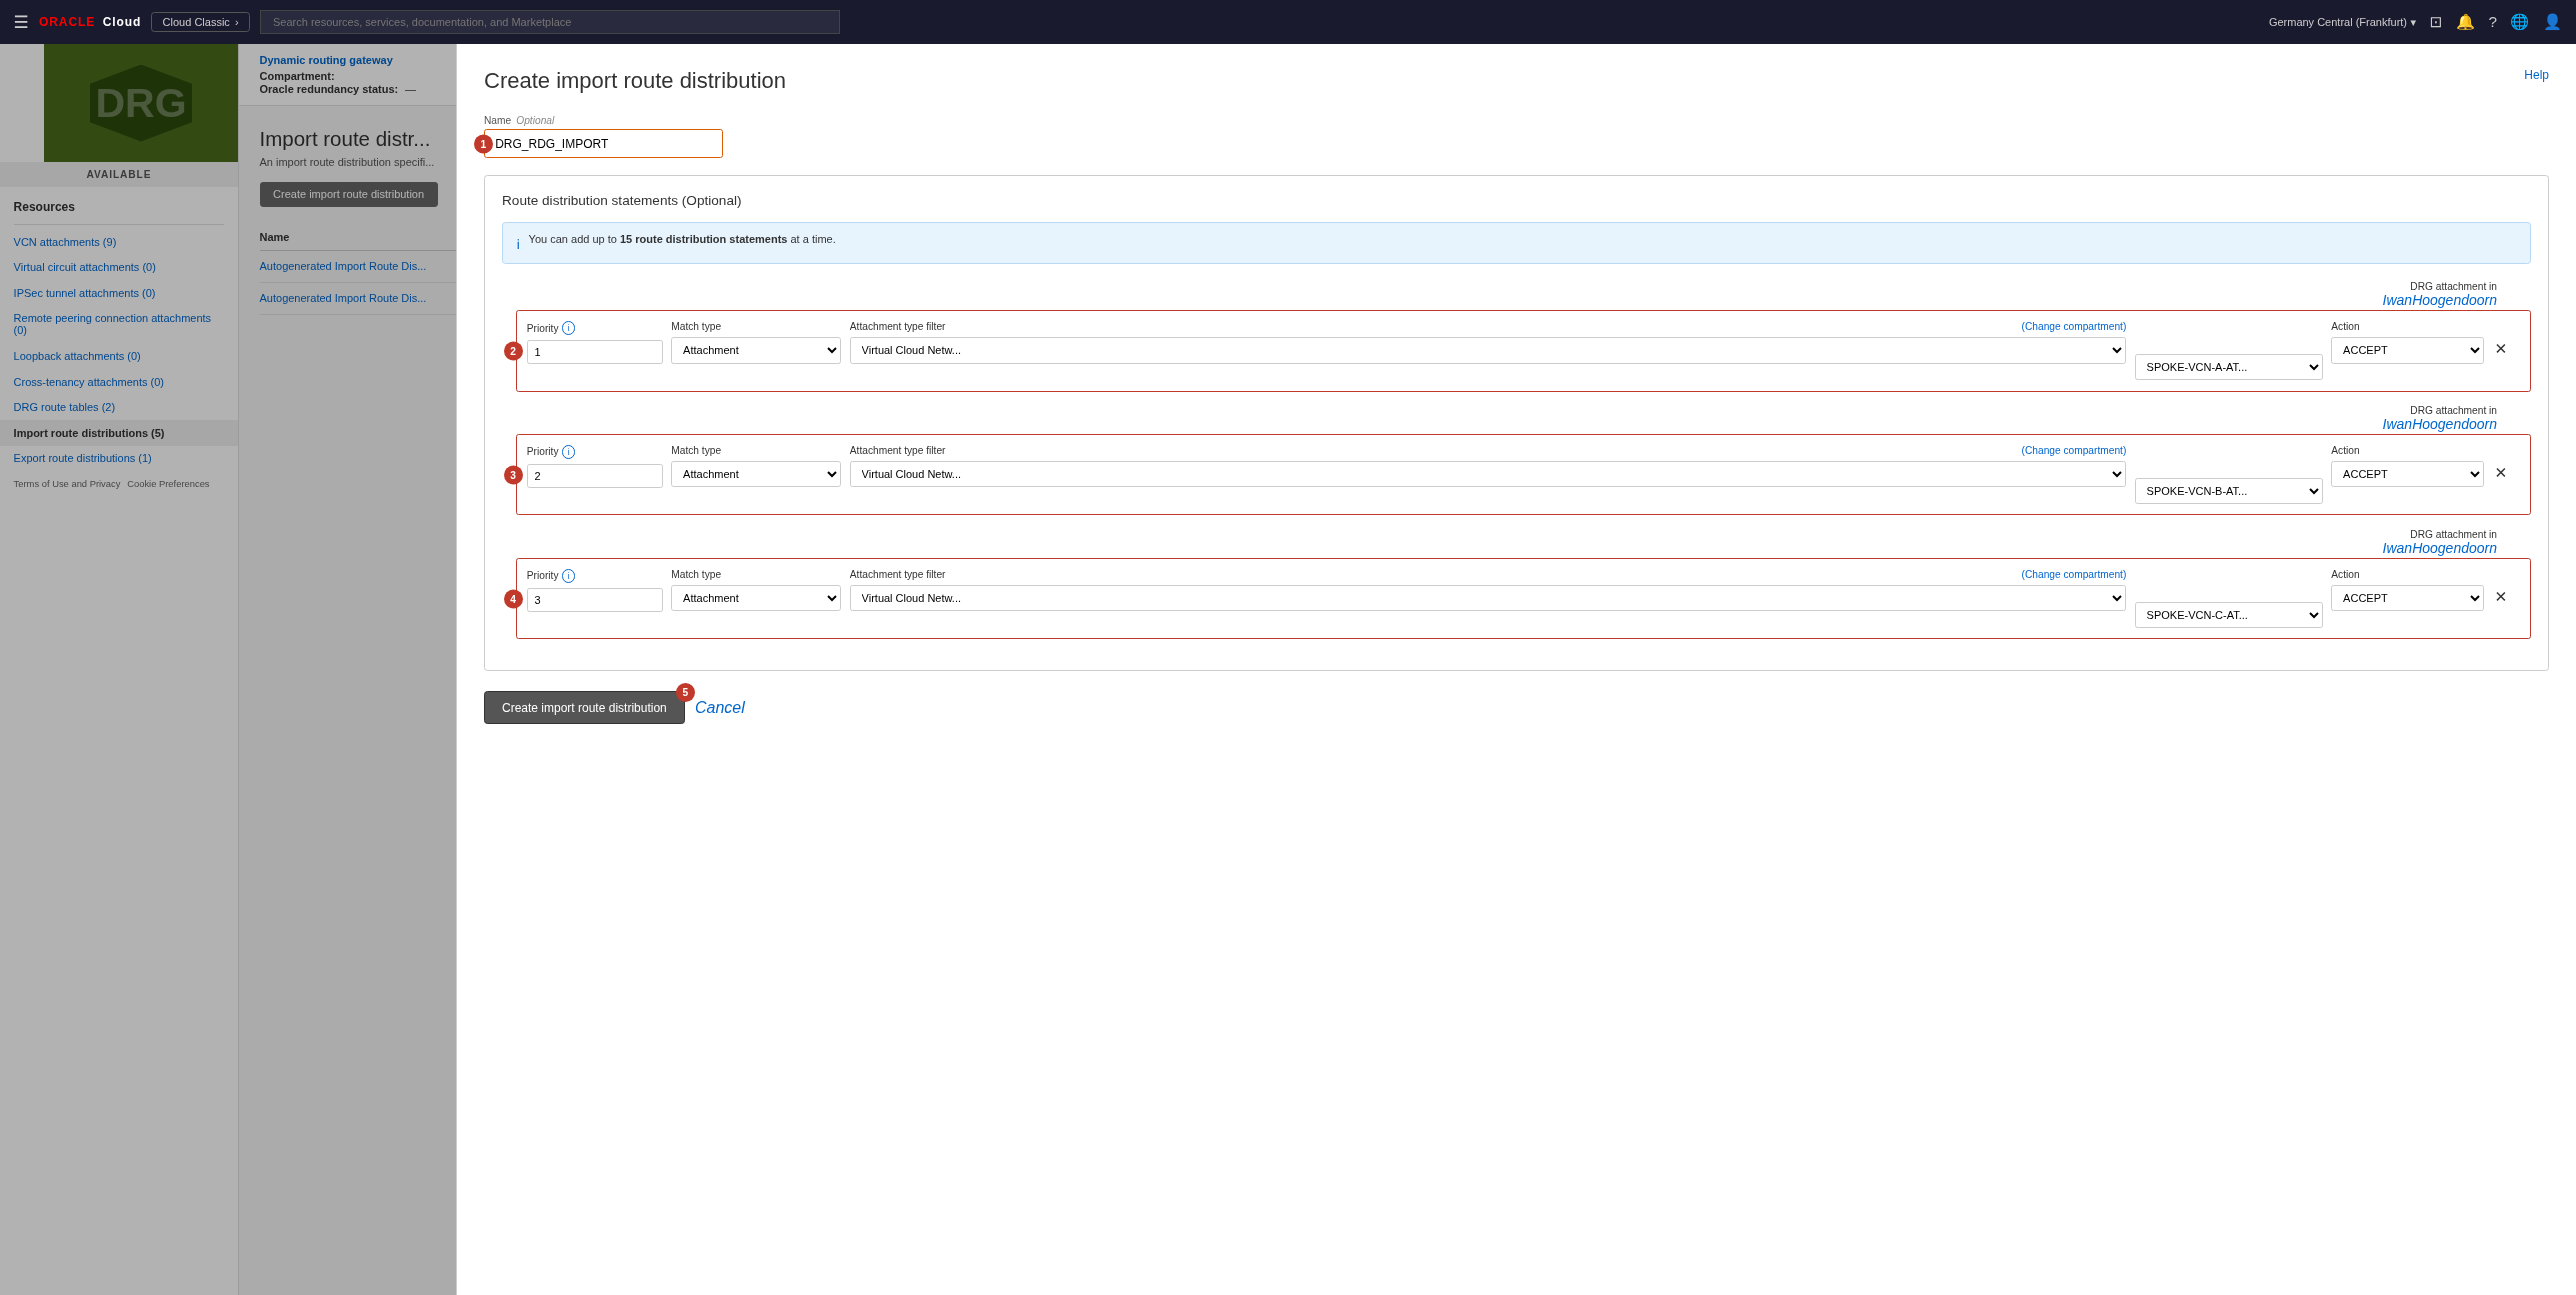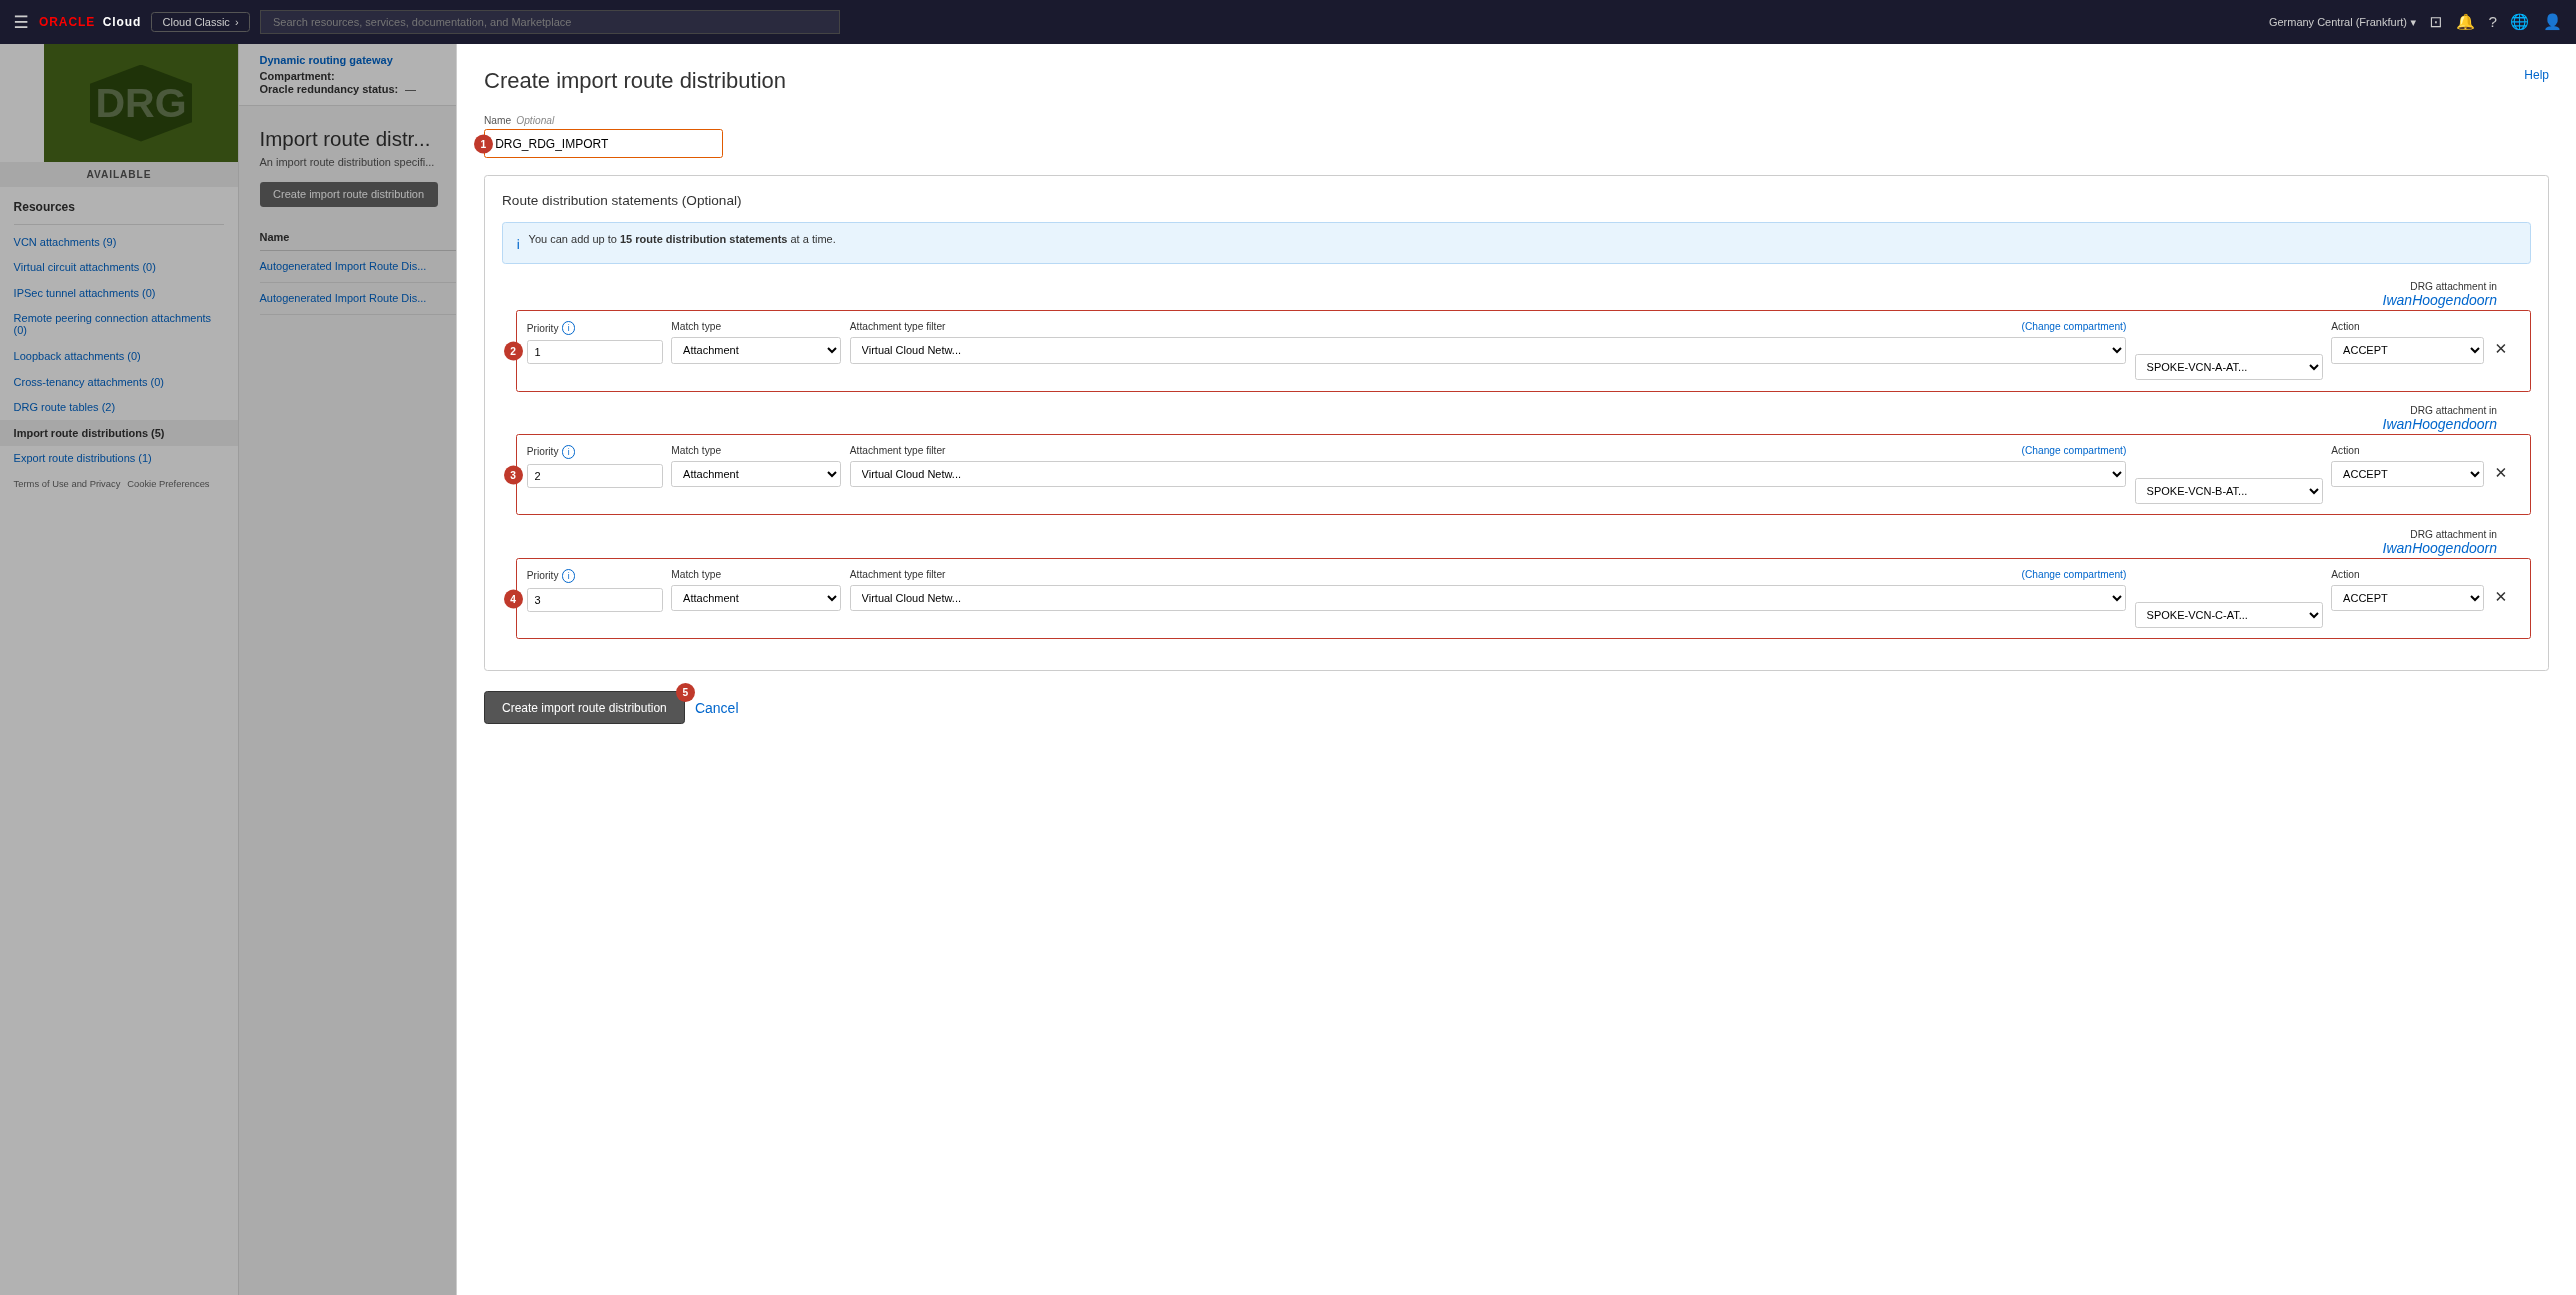--- a/index.html
+++ b/index.html
@@ -263,22 +263,23 @@
       color: #fff;
       border: none;
       padding: 8.5px 17px;
       border-radius: 3.4px;
       font-size: 12px;
       cursor: pointer;
       border: 1.7px solid #333;
     }
     .btn-cancel { 
       background: transparent; border: none;
-      color: #0066cc; font-size: 14px; cursor: pointer;
+      color: #0066cc; font-size: 16px; cursor: pointer;
       text-decoration: none;
+      font-style: italic;
     }
     .footer-badge-wrap { position: relative; display: inline-flex; align-items: center; }
     .footer-badge {
       position: absolute;
       right: -10.2px; top: -8.5px;
       width: 19px; height: 19px;
       background: #c0392b; color: #fff;
       border-radius: 50%; font-size: 10.2px; font-weight: 700;
       display: flex; align-items: center; justify-content: center;
     }

